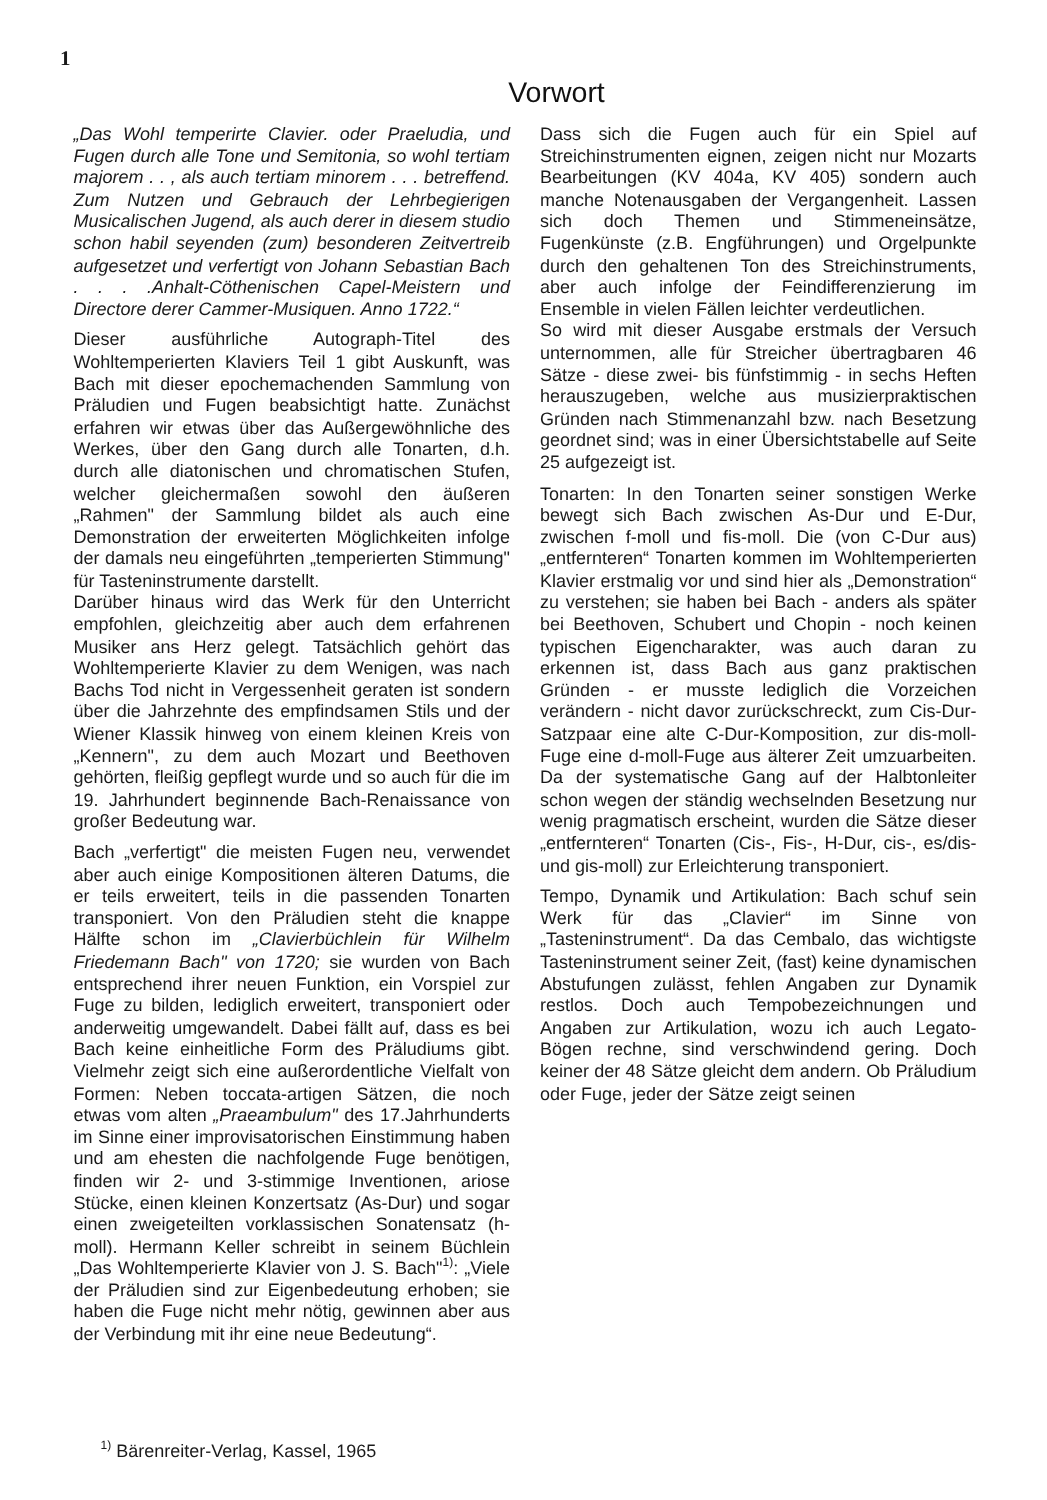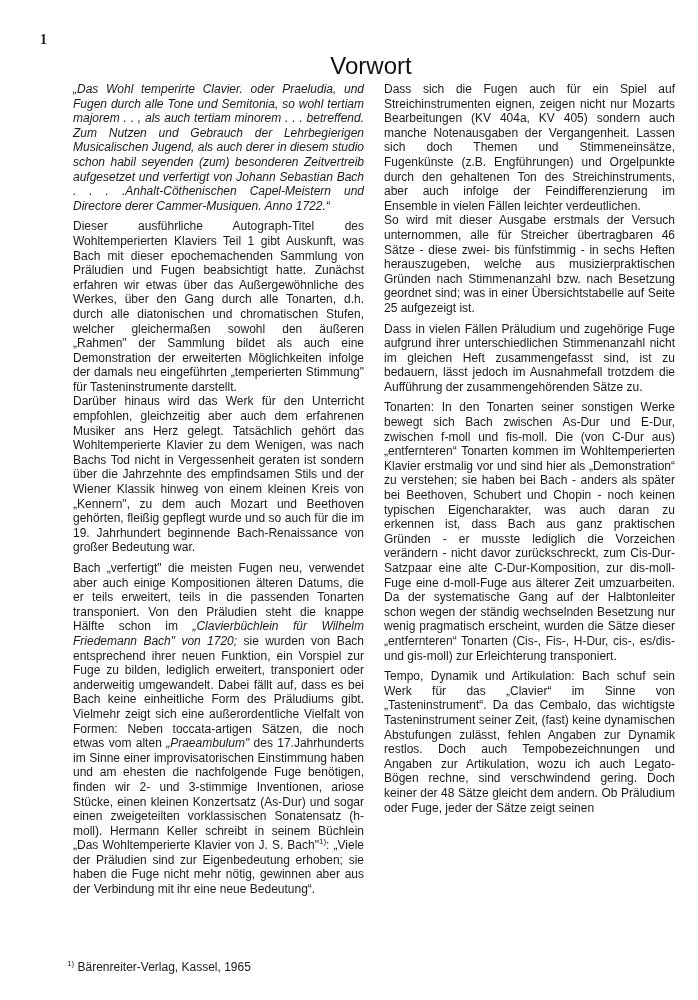--- a/index.html
+++ b/index.html
@@ -7,28 +7,27 @@
     width: 698px; height: 1000px; background: #ffffff; color: #1a1a1a;
     position: relative; overflow: hidden;
     font-family: "Liberation Sans", sans-serif;
   }
   .page-number {
     position: absolute; left: 40px; top: 32px;
     font-family: "Liberation Serif", serif; font-size: 14px; font-weight: bold;
   }
   .title {
     position: absolute; left: 0; width: 698px; top: 52px; text-align: center;
-    font-size: 24px; font-weight: normal; color: #111;
+    font-size: 19px; font-weight: normal; color: #111;
     padding-left: 44px; box-sizing: border-box;
   }
   .col {
     position: absolute; top: 82px; width: 291px;
     font-size: 12px; line-height: 14.6px; text-align: justify;
     hyphens: none;
-    margin-left: 24px;
   }
   .col-left { left: 49px; }
   .col-right { left: 360px; }
   .col p { margin: 0 0 6px 0; }
   .col p.tight { margin-bottom: 0; }
   .quote { font-style: italic; }
   em { font-style: italic; }
   b { font-weight: normal; }
   sup { font-size: 8px; vertical-align: super; line-height: 0; }
   .footnote {
@@ -46,18 +45,17 @@
 <div class="col col-left">
   <p class="quote">„Das Wohl temperirte Clavier. oder Praeludia, und Fugen durch alle Tone und Semitonia, so wohl tertiam majorem . . , als auch tertiam minorem . . . betreffend. Zum Nutzen und Gebrauch der Lehrbegierigen Musicalischen Jugend, als auch derer in diesem studio schon habil seyenden (zum) besonderen Zeitvertreib aufgesetzet und verfertigt von Johann Sebastian Bach . . . .Anhalt-Cöthenischen Capel-Meistern und Directore derer Cammer-Musiquen. Anno 1722.“</p>
   <p class="tight">Dieser ausführliche Autograph-Titel des Wohltemperierten Klaviers Teil 1 gibt Auskunft, was Bach mit dieser epochemachenden Sammlung von Präludien und Fugen beabsichtigt hatte. Zunächst erfahren wir etwas über das Außergewöhnliche des Werkes, über den Gang durch alle Tonarten, d.h. durch alle diatonischen und chromatischen Stufen, welcher gleichermaßen sowohl den äußeren „Rahmen" der Sammlung bildet als auch eine Demonstration der erweiterten Möglichkeiten infolge der damals neu eingeführten „temperierten Stimmung" für Tasteninstrumente darstellt.</p>
   <p>Darüber hinaus wird das Werk für den Unterricht empfohlen, gleichzeitig aber auch dem erfahrenen Musiker ans Herz gelegt. Tatsächlich gehört das Wohltemperierte Klavier zu dem Wenigen, was nach Bachs Tod nicht in Vergessenheit geraten ist sondern über die Jahrzehnte des empfindsamen Stils und der Wiener Klassik hinweg von einem kleinen Kreis von „Kennern", zu dem auch Mozart und Beethoven gehörten, fleißig gepflegt wurde und so auch für die im 19. Jahrhundert beginnende Bach-Renaissance von großer Bedeutung war.</p>
   <p><span>Bach „verfertigt" die meisten Fugen neu, verwendet aber auch einige Kompositionen älteren Datums, die er teils erweitert, teils in die passenden Tonarten transponiert. Von den Präludien steht die knappe Hälfte schon im </span><em>„Clavierbüchlein für Wilhelm Friedemann Bach" von 1720;</em><span> sie wurden von Bach entsprechend ihrer neuen Funktion, ein Vorspiel zur Fuge zu bilden, lediglich erweitert, transponiert oder anderweitig umgewandelt. Dabei fällt auf, dass es bei Bach keine einheitliche Form des Präludiums gibt. Vielmehr zeigt sich eine außerordentliche Vielfalt von Formen: Neben toccata-artigen Sätzen, die noch etwas vom alten </span><em>„Praeambulum"</em><span> des 17.Jahrhunderts im Sinne einer improvisatorischen Einstimmung haben und am ehesten die nachfolgende Fuge benötigen, finden wir 2- und 3-stimmige Inventionen, ariose Stücke, einen kleinen Konzertsatz (As-Dur) und sogar einen zweigeteilten vorklassischen Sonatensatz (h-moll). Hermann Keller schreibt in seinem Büchlein „Das Wohltemperierte Klavier von J. S. Bach"</span><sup>1)</sup><span>: „Viele der Präludien sind zur Eigenbedeutung erhoben; sie haben die Fuge nicht mehr nötig, gewinnen aber aus der Verbindung mit ihr eine neue Bedeutung“.</span></p>
 </div>
 
 <div class="col col-right">
   <p class="tight">Dass sich die Fugen auch für ein Spiel auf Streichinstrumenten eignen, zeigen nicht nur Mozarts Bearbeitungen (KV 404a, KV 405) sondern auch manche Notenausgaben der Vergangenheit. Lassen sich doch Themen und Stimmeneinsätze, Fugenkünste (z.B. Engführungen) und Orgelpunkte durch den gehaltenen Ton des Streichinstruments, aber auch infolge der Feindifferenzierung im Ensemble in vielen Fällen leichter verdeutlichen.</p>
   <p>So wird mit dieser Ausgabe erstmals der Versuch unternommen, alle für Streicher übertragbaren 46 Sätze - diese zwei- bis fünfstimmig - in sechs Heften herauszugeben, welche aus musizierpraktischen Gründen nach Stimmenanzahl bzw. nach Besetzung geordnet sind; was in einer Übersichtstabelle auf Seite 25 aufgezeigt ist.</p>
-  <p>Dass in vielen Fällen Präludium und zugehörige Fuge aufgrund ihrer unterschiedlichen Stimmenanzahl nicht im gleichen Heft zusammengefasst sind, ist zu bedauern, lässt jedoch im Ausnahmefall trotzdem die Aufführung der zusammengehörenden Sätze zu.</p>
   <p><b>Tonarten:</b><span> In den Tonarten seiner sonstigen Werke bewegt sich Bach zwischen As-Dur und E-Dur, zwischen f-moll und fis-moll. Die (von C-Dur aus) „entfernteren“ Tonarten kommen im Wohltemperierten Klavier erstmalig vor und sind hier als „Demonstration“ zu verstehen; sie haben bei Bach - anders als später bei Beethoven, Schubert und Chopin - noch keinen typischen Eigencharakter, was auch daran zu erkennen ist, dass Bach aus ganz praktischen Gründen - er musste lediglich die Vorzeichen verändern - nicht davor zurückschreckt, zum Cis-Dur-Satzpaar eine alte C-Dur-Komposition, zur dis-moll-Fuge eine d-moll-Fuge aus älterer Zeit umzuarbeiten. Da der systematische Gang auf der Halbtonleiter schon wegen der ständig wechselnden Besetzung nur wenig pragmatisch erscheint, wurden die Sätze dieser „entfernteren“ Tonarten (Cis-, Fis-, H-Dur, cis-, es/dis- und gis-moll) zur Erleichterung transponiert.</span></p>
   <p><b>Tempo, Dynamik und Artikulation:</b><span> Bach schuf sein Werk für das „Clavier“ im Sinne von „Tasteninstrument“. Da das Cembalo, das wichtigste Tasteninstrument seiner Zeit, (fast) keine dynamischen Abstufungen zulässt, fehlen Angaben zur Dynamik restlos. Doch auch Tempobezeichnungen und Angaben zur Artikulation, wozu ich auch Legato-Bögen rechne, sind verschwindend gering. Doch keiner der 48 Sätze gleicht dem andern. Ob Präludium oder Fuge, jeder der Sätze zeigt seinen</span></p>
 </div>
 
 <div class="footnote"><sup>1)</sup><span> Bärenreiter-Verlag, Kassel, 1965</span></div>
 
 </body></html>

